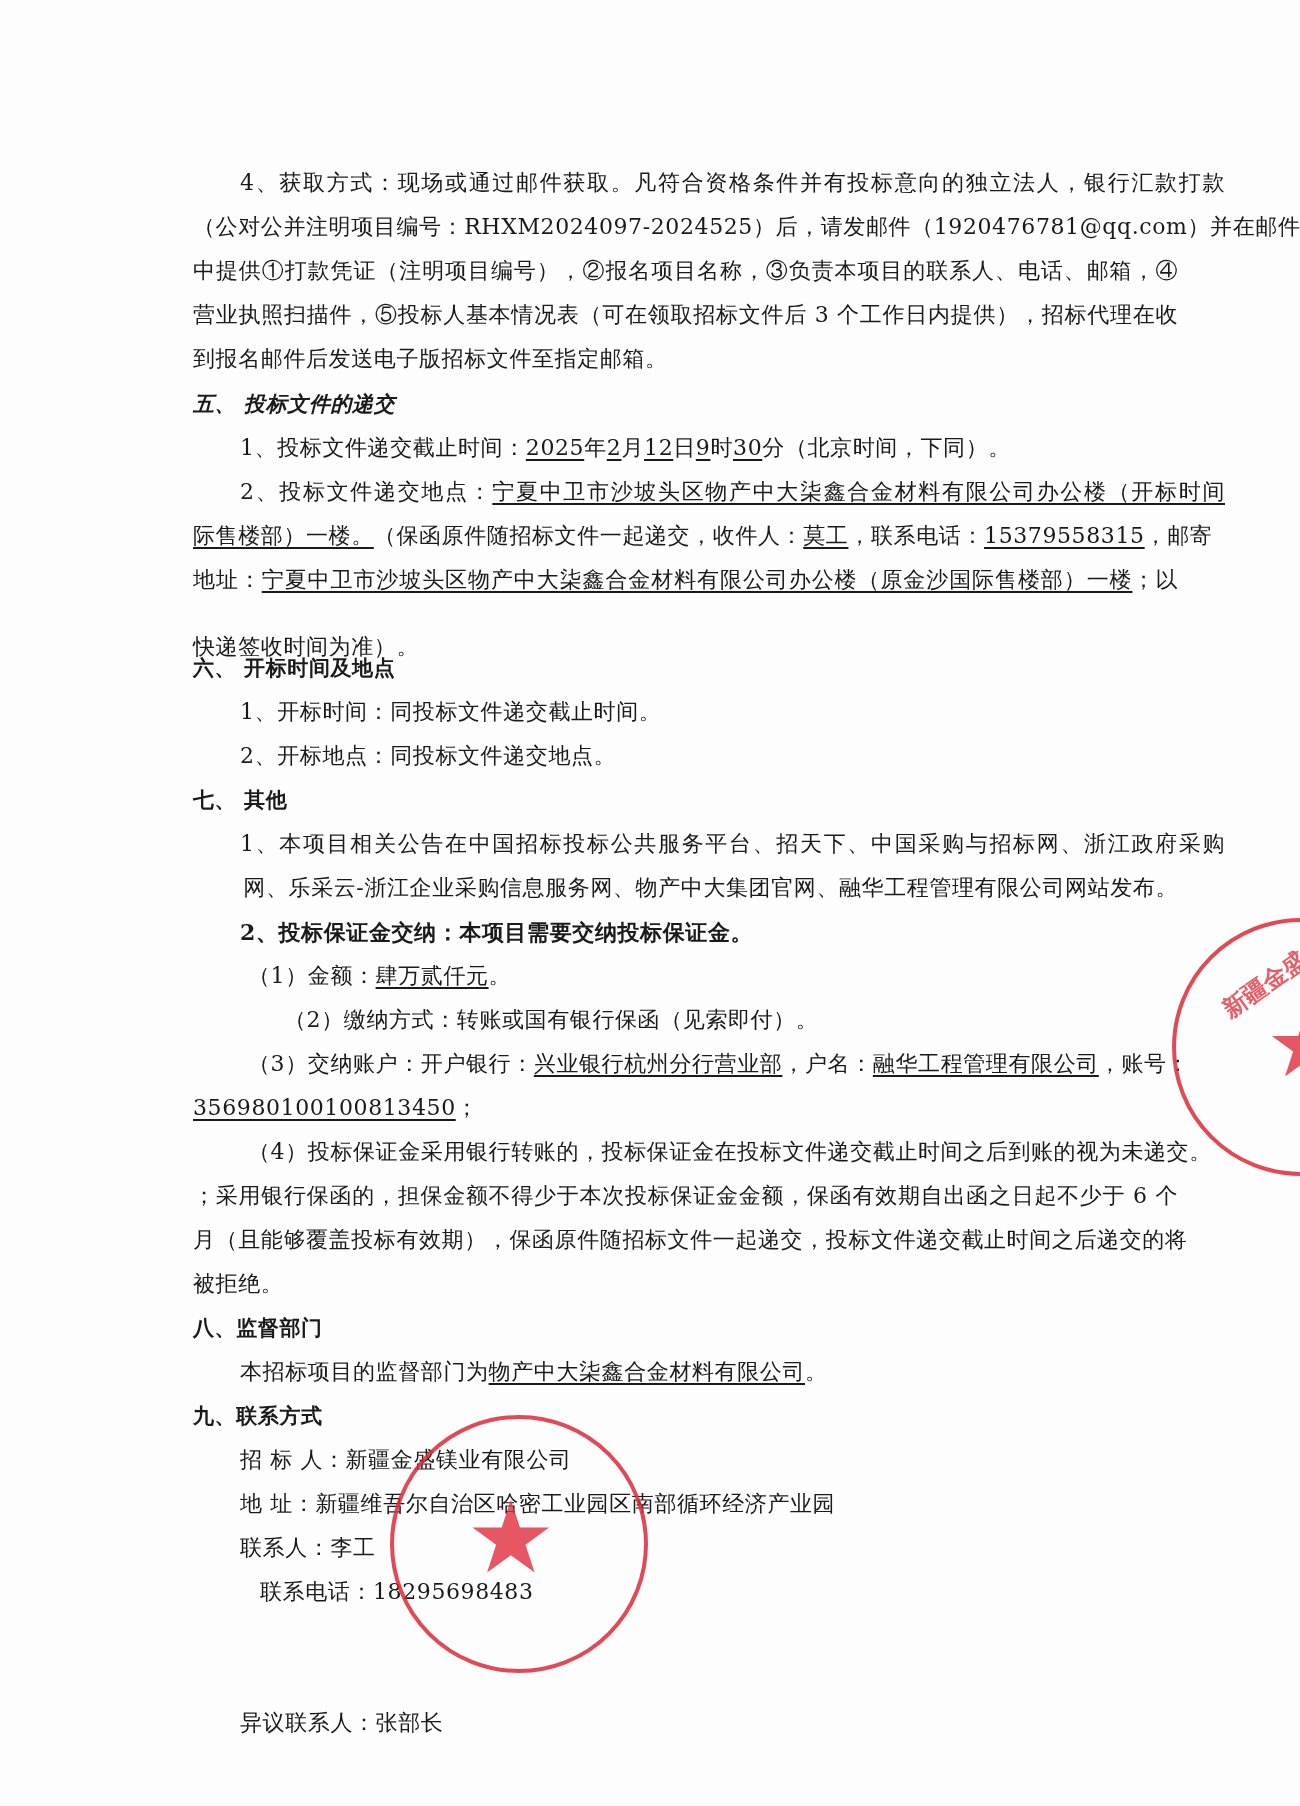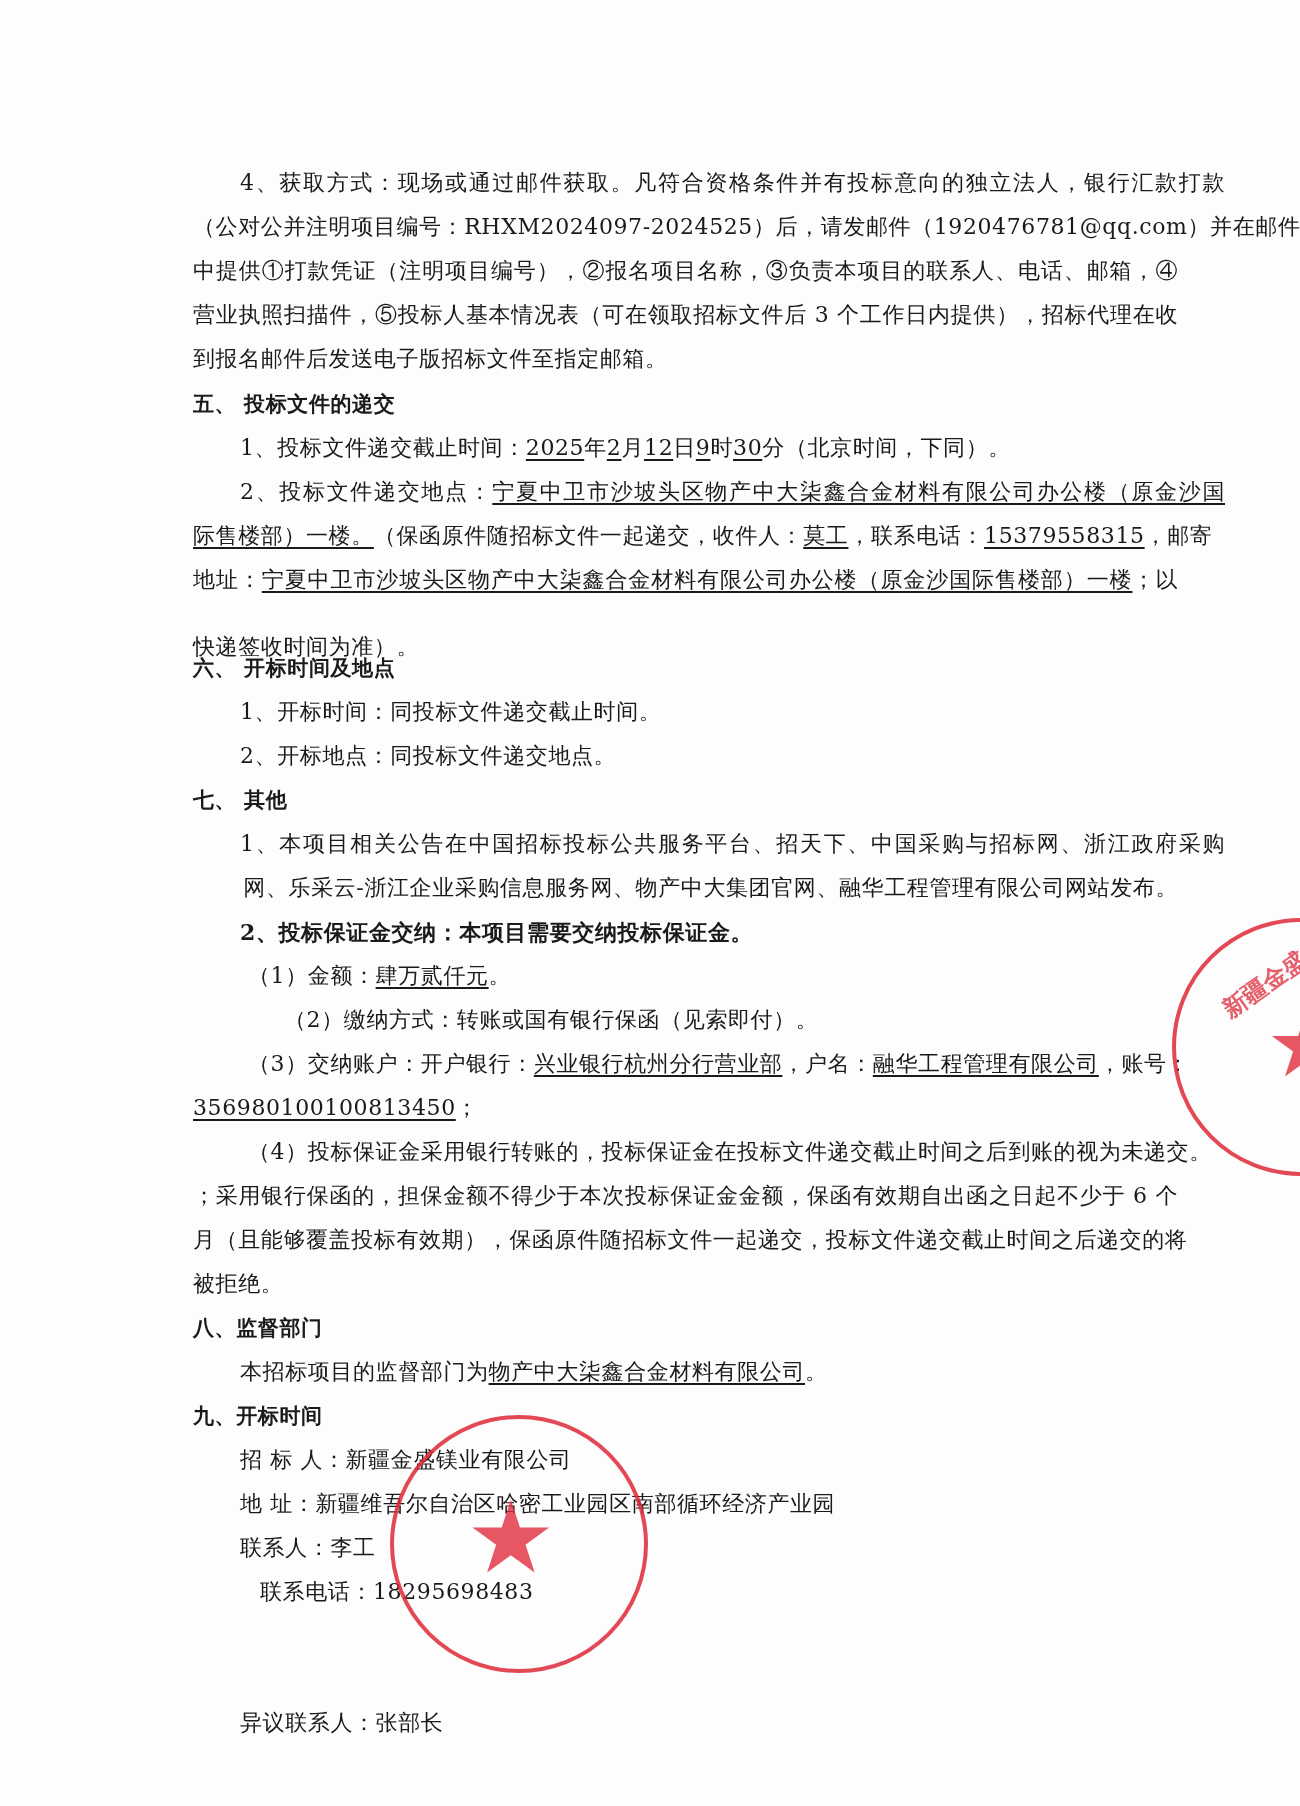--- a/index.html
+++ b/index.html
@@ -22,28 +22,28 @@
 <body>
 
 <div class="page">
 
   <div class="line indent just" style="top:168px;">4、获取方式：现场或通过邮件获取。凡符合资格条件并有投标意向的独立法人，银行汇款打款</div>
   <div class="line just" style="top:212px;">（公对公并注明项目编号：RHXM2024097-2024525）后，请发邮件（1920476781@qq.com）并在邮件</div>
   <div class="line just" style="top:256px;">中提供①打款凭证（注明项目编号），②报名项目名称，③负责本项目的联系人、电话、邮箱，④</div>
   <div class="line just" style="top:300px;">营业执照扫描件，⑤投标人基本情况表（可在领取招标文件后 3 个工作日内提供），招标代理在收</div>
   <div class="line" style="top:344px;">到报名邮件后发送电子版招标文件至指定邮箱。</div>
 
-  <div class="line heading" style="top:389px;">五、  投标文件的递交</div>
+  <div class="line heading" style="top:389px;font-style:italic;">五、  投标文件的递交</div>
 
   <div class="line indent" style="top:433px;">
     <span>1、投标文件递交截止时间：</span><u>2025</u><span>年</span><u>2</u><span>月</span><u>12</u><span>日</span><u>9</u><span>时</span><u>30</u><span>分</span><span>（北京时间，下同）。</span>
   </div>
 
   <div class="line indent just" style="top:477px;">
-    <span>2、投标文件递交地点：</span><u>宁夏中卫市沙坡头区物产中大柒鑫合金材料有限公司办公楼（原金沙国</u>
+    <span>2、投标文件递交地点：</span><u>宁夏中卫市沙坡头区物产中大柒鑫合金材料有限公司办公楼（开标时间</u>
   </div>
   <div class="line just" style="top:521px;">
     <u>际售楼部）一楼。</u><span>（保函原件随招标文件一起递交，收件人：</span><u>莫工</u><span>，联系电话：</span><u>15379558315</u><span>，邮寄</span>
   </div>
   <div class="line just" style="top:565px;">
     <span>地址：</span><u>宁夏中卫市沙坡头区物产中大柒鑫合金材料有限公司办公楼（原金沙国际售楼部）一楼</u><span>；以</span>
   </div>
   <div class="line" style="top:632px;">快递签收时间为准）。</div>
 
   <div class="line heading" style="top:653px;">六、  开标时间及地点</div>
@@ -67,21 +67,21 @@
   <div class="line indent2 just" style="top:1137px;width:930px;">（4）投标保证金采用银行转账的，投标保证金在投标文件递交截止时间之后到账的视为未递交。</div>
   <div class="line just" style="top:1181px;">；采用银行保函的，担保金额不得少于本次投标保证金金额，保函有效期自出函之日起不少于 6 个</div>
   <div class="line just" style="top:1225px;">月（且能够覆盖投标有效期），保函原件随招标文件一起递交，投标文件递交截止时间之后递交的将</div>
   <div class="line" style="top:1269px;">被拒绝。</div>
 
   <div class="line heading" style="top:1313px;">八、监督部门</div>
   <div class="line indent" style="top:1357px;">
     <span>本招标项目的监督部门为</span><u>物产中大柒鑫合金材料有限公司</u><span>。</span>
   </div>
 
-  <div class="line heading" style="top:1401px;">九、开标时间</div>
+  <div class="line heading" style="top:1401px;">九、联系方式</div>
   <div class="line indent" style="top:1445px;">
     <span>招 标 人：</span><span>新疆金盛镁业有限公司</span>
   </div>
   <div class="line indent" style="top:1489px;">
     <span>地 址：</span><span>新疆维吾尔自治区哈密工业园区南部循环经济产业园</span>
   </div>
   <div class="line indent" style="top:1533px;">
     <span>联系人：</span><span>李工</span>
   </div>
   <div class="line indent" style="top:1577px;margin-left:20px;">

